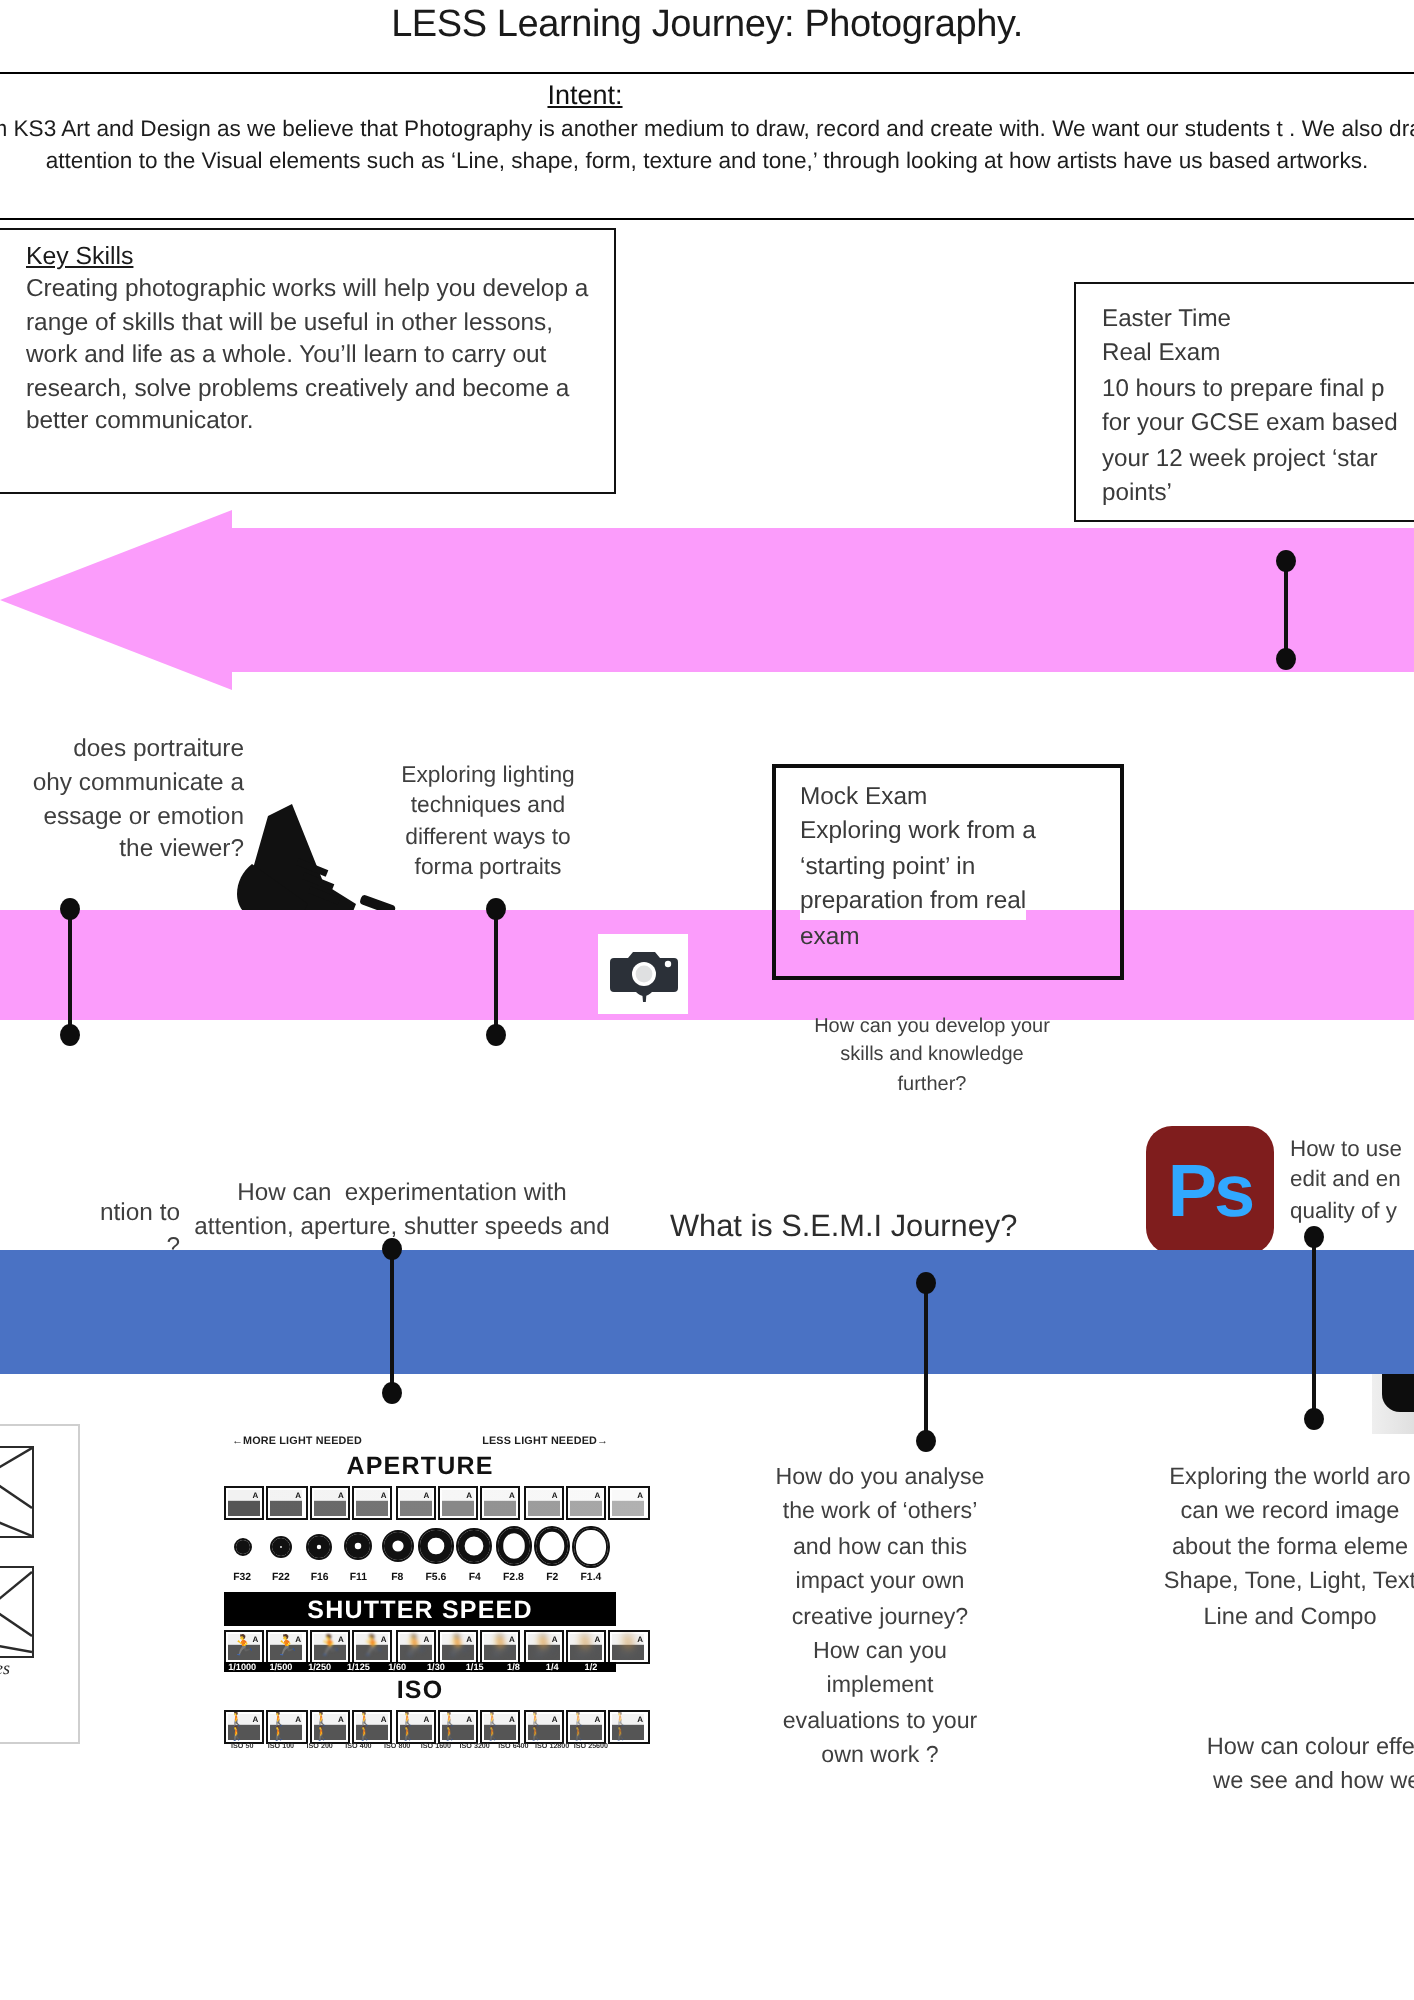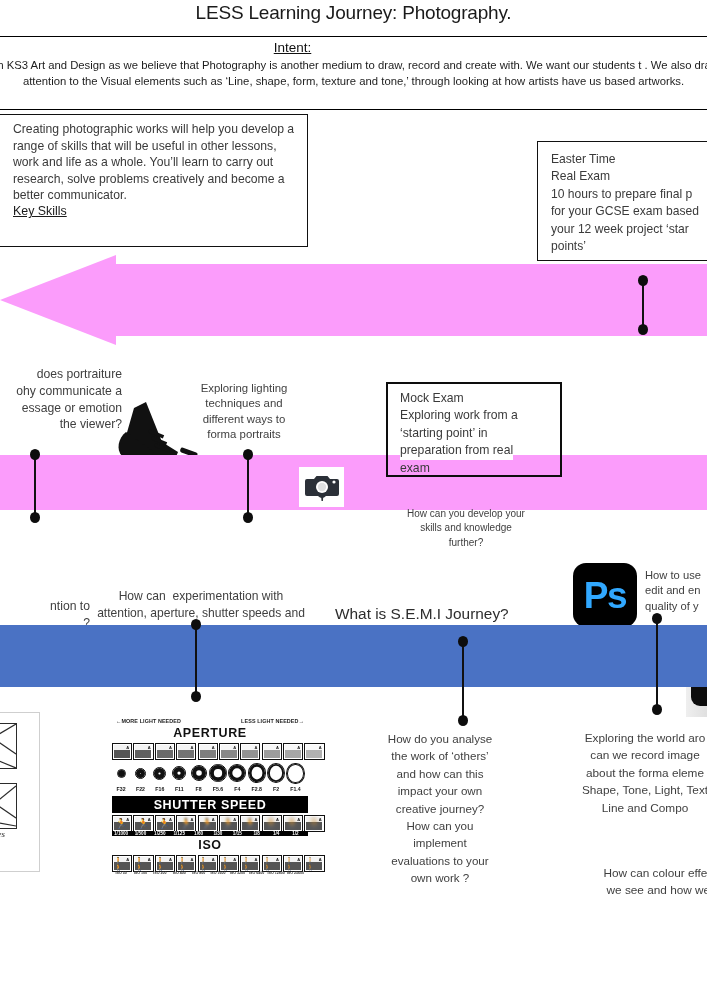--- a/index.html
+++ b/index.html
@@ -71,32 +71,32 @@
   .conn .stem{position:absolute;left:4px;top:5px;width:2.2px;background:#111;}
   .conn .dot{position:absolute;left:0;width:10px;height:11px;border-radius:50%;background:#0d0d0d;}
   .conn .dot.top{top:0;}
   .conn .dot.bot{bottom:0;}
 
   
   .cap{position:absolute;text-align:center;color:#3f3f3f;}
 
   
   #mock-exam-box{
-    left:386px;top:382px;width:176px;height:95px;
+    left:386px;top:382px;width:176px;height:108px;
     border:2.6px solid #0d0d0d;background:transparent;box-sizing:border-box;
     padding:6px 0 0 12px;
     font-size:12.2px;line-height:17.4px;color:#3a3a3a;white-space:pre;
   }
   #mock-exam-box .mx-line{background:#fff;display:inline-block;}
   #mock-exam-box .mx-last{background:transparent;display:inline-block;}
 
   
   #photoshop-icon{
     left:573px;top:563px;width:64px;height:64px;
-    background:#000000;border-radius:13px;
+    background:#7f1d1d;border-radius:13px;
     display:flex;align-items:center;justify-content:center;
   }
   #photoshop-icon .ps-glyph{
     font-family:"Liberation Sans","DejaVu Sans",sans-serif;
     font-weight:bold;font-size:37px;color:#31a8ff;letter-spacing:-1.5px;
     line-height:1;
   }
 
   
   #camera-icon-tile{left:299px;top:467px;width:45px;height:40px;background:#fff;
@@ -145,22 +145,22 @@
 </head>
 <body>
 
 <div class="abs" id="doc-title">LESS Learning Journey: Photography.</div>
 
 <div class="abs" id="intent-banner"></div>
 <div class="abs" id="intent-heading">Intent:</div>
 <div class="abs" id="intent-body">om KS3 Art and Design as we believe that Photography is another medium to draw, record and create with.  We want our students t . We also draw attention to the Visual elements such as ‘Line, shape, form, texture and tone,’ through looking at how artists have us based artworks.</div>
 
 <div class="abs" id="key-skills-box">
+  <div id="key-skills-title">Key Skills</div>
   <div id="key-skills-body">Creating photographic works will help you develop a range of skills that will be useful in other lessons, work and life as a whole. You’ll learn to carry out research, solve problems creatively and become a better communicator.</div>
-  <div id="key-skills-title">Key Skills</div>
 </div>
 
 <div class="abs" id="easter-box">Easter Time
 Real Exam
 10 hours to prepare final p
 for your GCSE exam based
 your 12 week project ‘star
 points’</div>
 
 <div class="abs" id="pink-arrow-head"></div>

